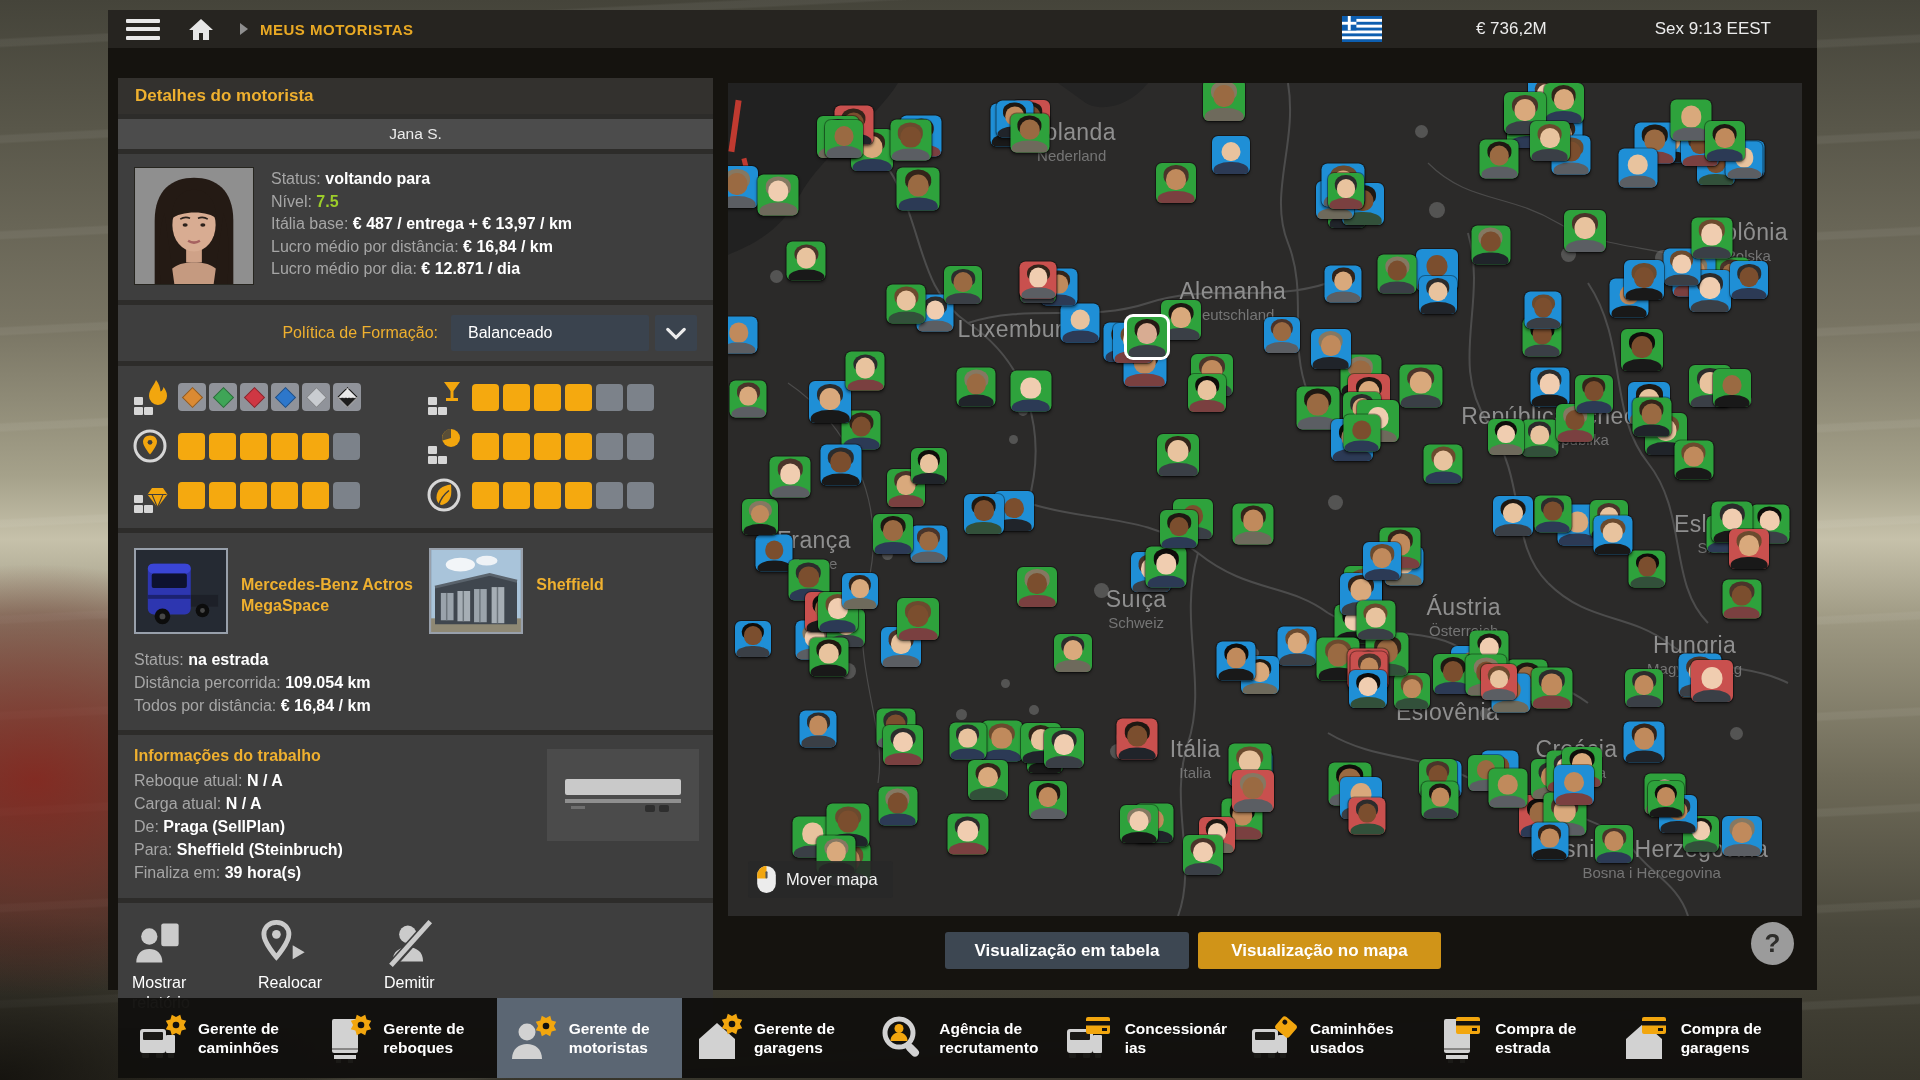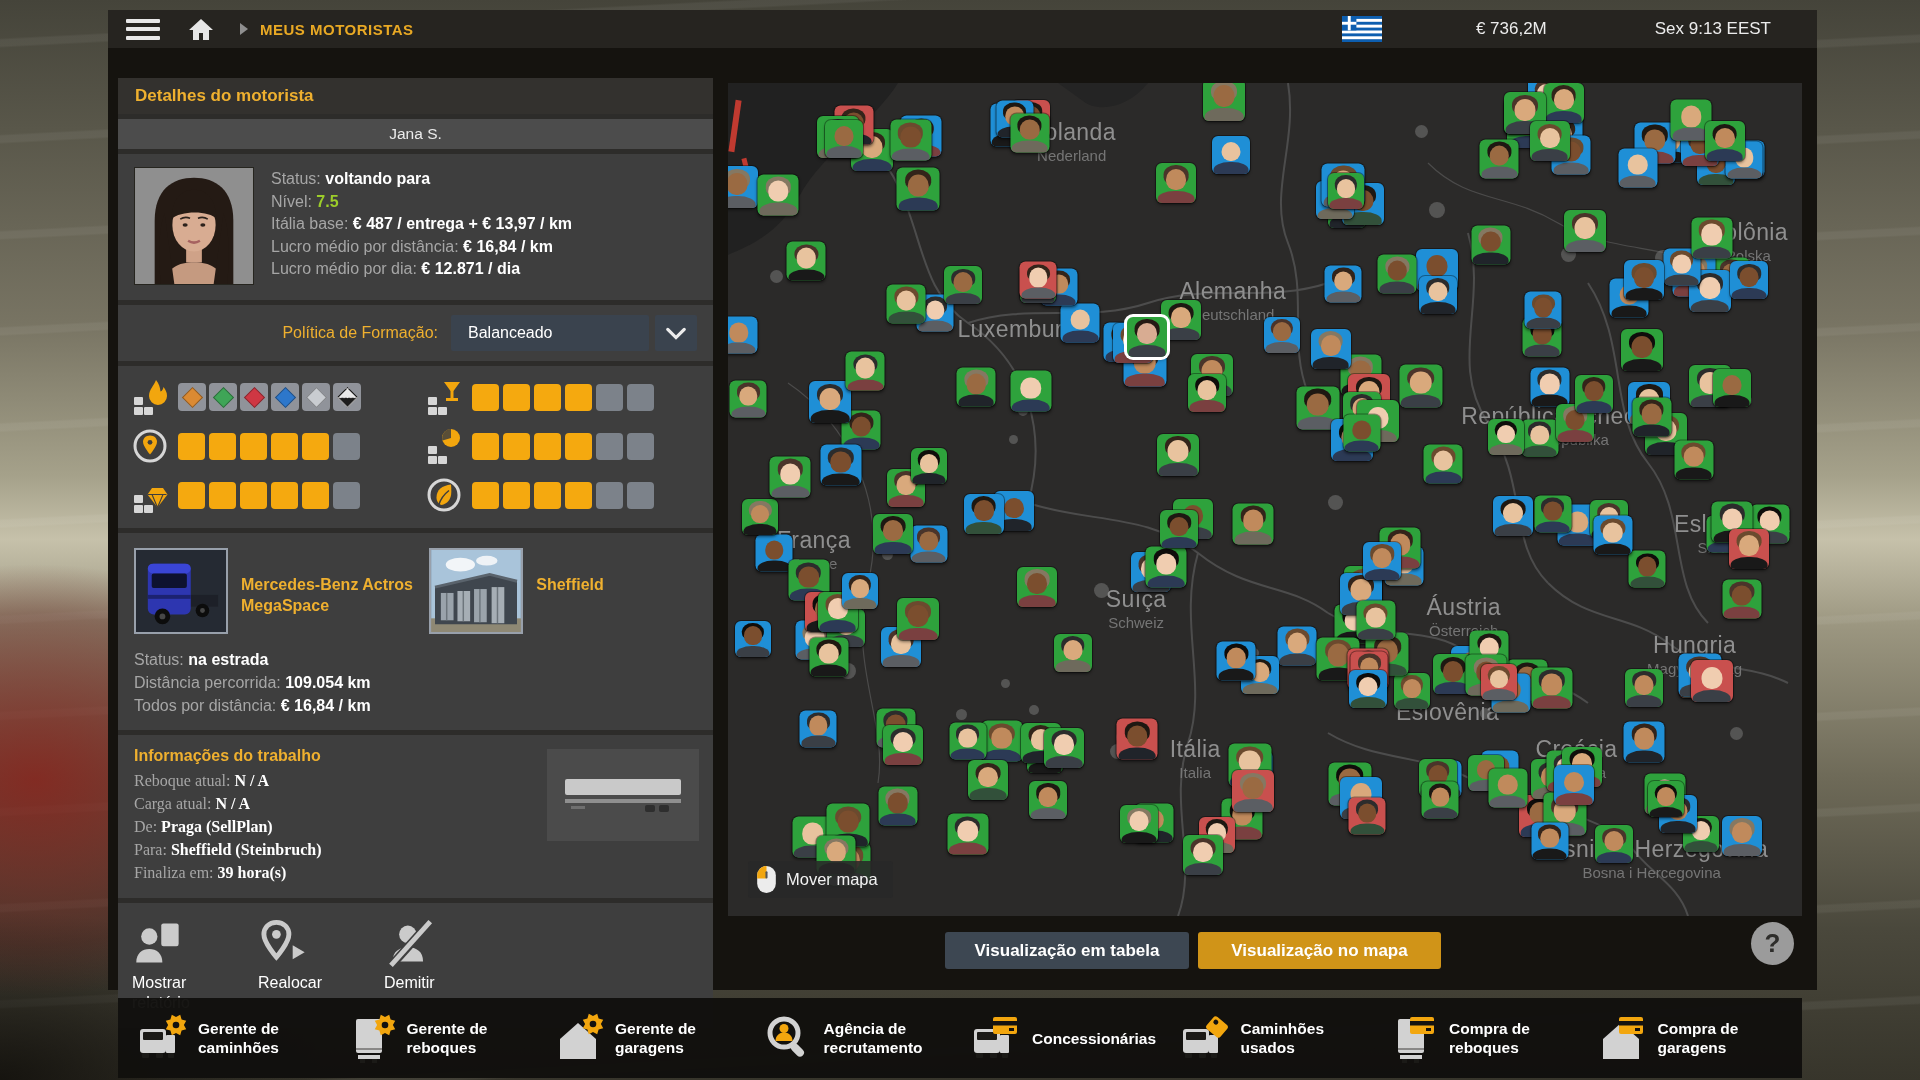--- a/index.html
+++ b/index.html
@@ -51,21 +51,21 @@
   .d-explosive-orange{background:#db8a33}.d-gas-green{background:#3fa557}.d-flammable-red{background:#cf3743}
   .d-oxidizer-blue{background:#2d77cb}.d-toxic-silver{background:#c9ccd1}
   .d-corrosive-black{background:linear-gradient(135deg,#e9e9e9 50%,#1d1d1d 50%);}
   .sec-assets{padding:15px 16px 13px;display:grid;grid-template-columns:1.08fr 1fr;gap:14px 6px;}
   .asset-card{display:flex;gap:13px;align-items:flex-start;}
   .thumb{width:94px;height:86px;flex:none;border:2px solid #98a0ab;background:#20242c;}
   .asset-name{color:#efb02f;font-size:16px;font-weight:700;line-height:21px;padding-top:26px;}
   .asset-stats{font-size:16px;line-height:23px;}
   .sec-job{padding:12px 16px 14px;position:relative;}
   .job-title{color:#efb02f;font-size:16px;font-weight:700;margin-bottom:4px;}
-  .job-rows{font-size:16px;line-height:23px;font-family:Liberation Serif, serif;}
+  .job-rows{font-size:16px;line-height:23px;}
   .trailer-thumb{position:absolute;right:14px;top:14px;width:152px;height:92px;}
   .sec-actions{padding:15px 14px;display:flex;gap:26px;flex:1;align-items:flex-start;}
   .action-btn{width:100px;display:flex;flex-direction:column;gap:5px;color:#fff;font-size:16px;line-height:20px;cursor:pointer;background:none;border:none;text-align:left;font-family:inherit;}
   .action-icon{width:52px;height:50px;}
   
   .map-panel{position:absolute;left:620px;top:73px;width:1074px;height:833px;background:#2b2a29;overflow:hidden;}
   .map-borders{position:absolute;inset:0;width:100%;height:100%;}
   .city-dot{position:absolute;border-radius:50%;background:#7d7d7d;opacity:.5;}
   .red-road{position:absolute;background:#c03a30;}
   .country-label{position:absolute;transform:translate(-50%,-50%);text-align:center;color:#8f8f8f;pointer-events:none;white-space:nowrap;}
@@ -1560,20 +1560,29 @@
           <rect x="12" y="8" width="26" height="34" rx="2" fill="#d2d2d2"></rect>
           <rect x="12" y="37" width="26" height="2" fill="#1b1a17" opacity=".4"></rect>
           <rect x="14" y="44" width="22" height="4" fill="#d2d2d2"></rect>
           <rect x="16" y="48" width="5" height="4" fill="#1b1a17"></rect>
           <rect x="28" y="48" width="5" height="4" fill="#1b1a17"></rect>
           <polygon points="48.9,14.0 51.2,18.2 46.6,19.6 45.2,24.2 41.0,21.9 36.8,24.2 35.4,19.6 30.8,18.2 33.1,14.0 30.8,9.8 35.4,8.4 36.8,3.8 41.0,6.1 45.2,3.8 46.6,8.4 51.2,9.8" fill="#f2a60e"></polygon>
           <circle cx="41" cy="14" r="3.3" fill="#131210"></circle>
         </svg></span>
       <span class="nav-label">Gerente de reboques</span>
     </div>
+    <div class="nav-item active">
+      <span class="nav-icon"><svg viewBox="0 0 54 54" width="54" height="54">
+          <circle cx="21" cy="21" r="8.5" fill="#d2d2d2"></circle>
+          <path d="M6 48 c0-10 7-15 15-15 s15 5 15 15 z" fill="#d2d2d2"></path>
+          <polygon points="47.9,15.0 50.2,19.2 45.6,20.6 44.2,25.2 40.0,22.9 35.8,25.2 34.4,20.6 29.8,19.2 32.1,15.0 29.8,10.8 34.4,9.4 35.8,4.8 40.0,7.1 44.2,4.8 45.6,9.4 50.2,10.8" fill="#f2a60e"></polygon>
+          <circle cx="40" cy="15" r="3.3" fill="#131210"></circle>
+        </svg></span>
+      <span class="nav-label">Gerente de motoristas</span>
+    </div>
     <div class="nav-item">
       <span class="nav-icon"><svg viewBox="0 0 54 54" width="54" height="54">
           <path d="M8 28 L26 12 L44 28 V48 H8 Z" fill="#d2d2d2"></path>
           <polygon points="48.9,13.0 51.2,17.2 46.6,18.6 45.2,23.2 41.0,20.9 36.8,23.2 35.4,18.6 30.8,17.2 33.1,13.0 30.8,8.8 35.4,7.4 36.8,2.8 41.0,5.1 45.2,2.8 46.6,7.4 51.2,8.8" fill="#f2a60e"></polygon>
           <circle cx="41" cy="13" r="3.3" fill="#131210"></circle>
         </svg></span>
       <span class="nav-label">Gerente de garagens</span>
     </div>
     <div class="nav-item">
       <span class="nav-icon"><svg viewBox="0 0 54 54" width="54" height="54">
@@ -1617,21 +1626,21 @@
       <span class="nav-icon"><svg viewBox="0 0 54 54" width="54" height="54">
           <rect x="12" y="8" width="26" height="34" rx="2" fill="#d2d2d2"></rect>
           <rect x="12" y="37" width="26" height="2" fill="#1b1a17" opacity=".4"></rect>
           <rect x="14" y="44" width="22" height="4" fill="#d2d2d2"></rect>
           <rect x="16" y="48" width="5" height="4" fill="#1b1a17"></rect>
           <rect x="28" y="48" width="5" height="4" fill="#1b1a17"></rect>
           <rect x="24" y="6" width="24" height="17" rx="2" fill="#f2a60e"></rect>
           <rect x="24" y="10" width="24" height="4.5" fill="#141210"></rect>
           <rect x="40" y="17" width="5" height="3" fill="#141210"></rect>
         </svg></span>
-      <span class="nav-label">Compra de reboques</span>
+      <span class="nav-label">Compra de estrada</span>
     </div>
     <div class="nav-item">
       <span class="nav-icon"><svg viewBox="0 0 54 54" width="54" height="54">
           <path d="M8 28 L26 12 L44 28 V48 H8 Z" fill="#d2d2d2"></path>
           <rect x="24" y="6" width="24" height="17" rx="2" fill="#f2a60e"></rect>
           <rect x="24" y="10" width="24" height="4.5" fill="#141210"></rect>
           <rect x="40" y="17" width="5" height="3" fill="#141210"></rect>
         </svg></span>
       <span class="nav-label">Compra de garagens</span>
     </div>

